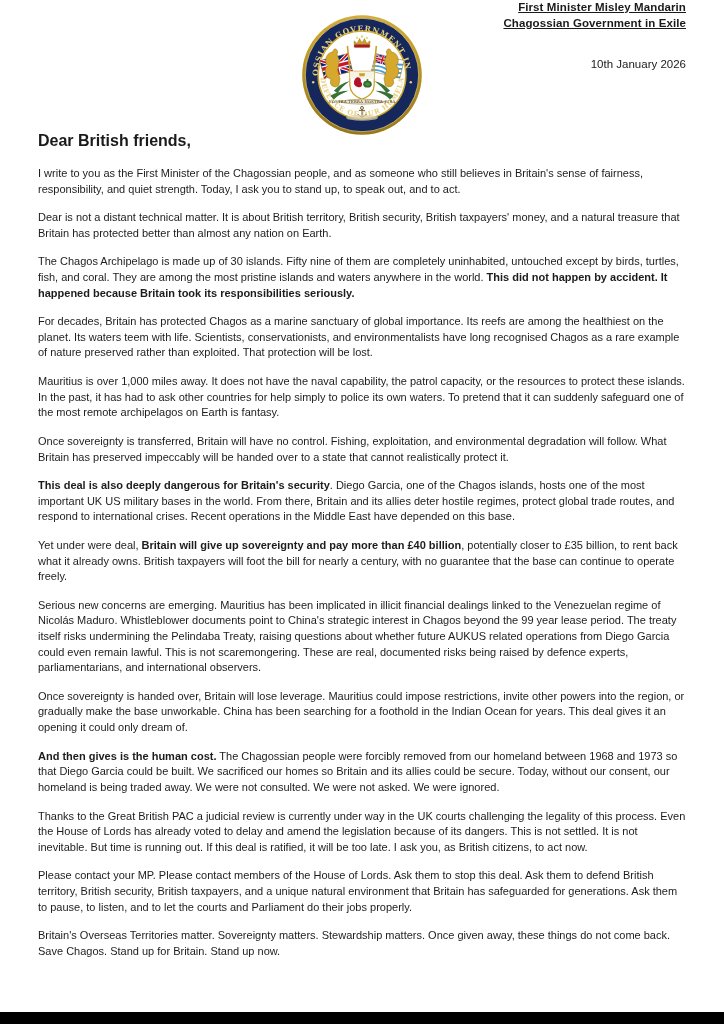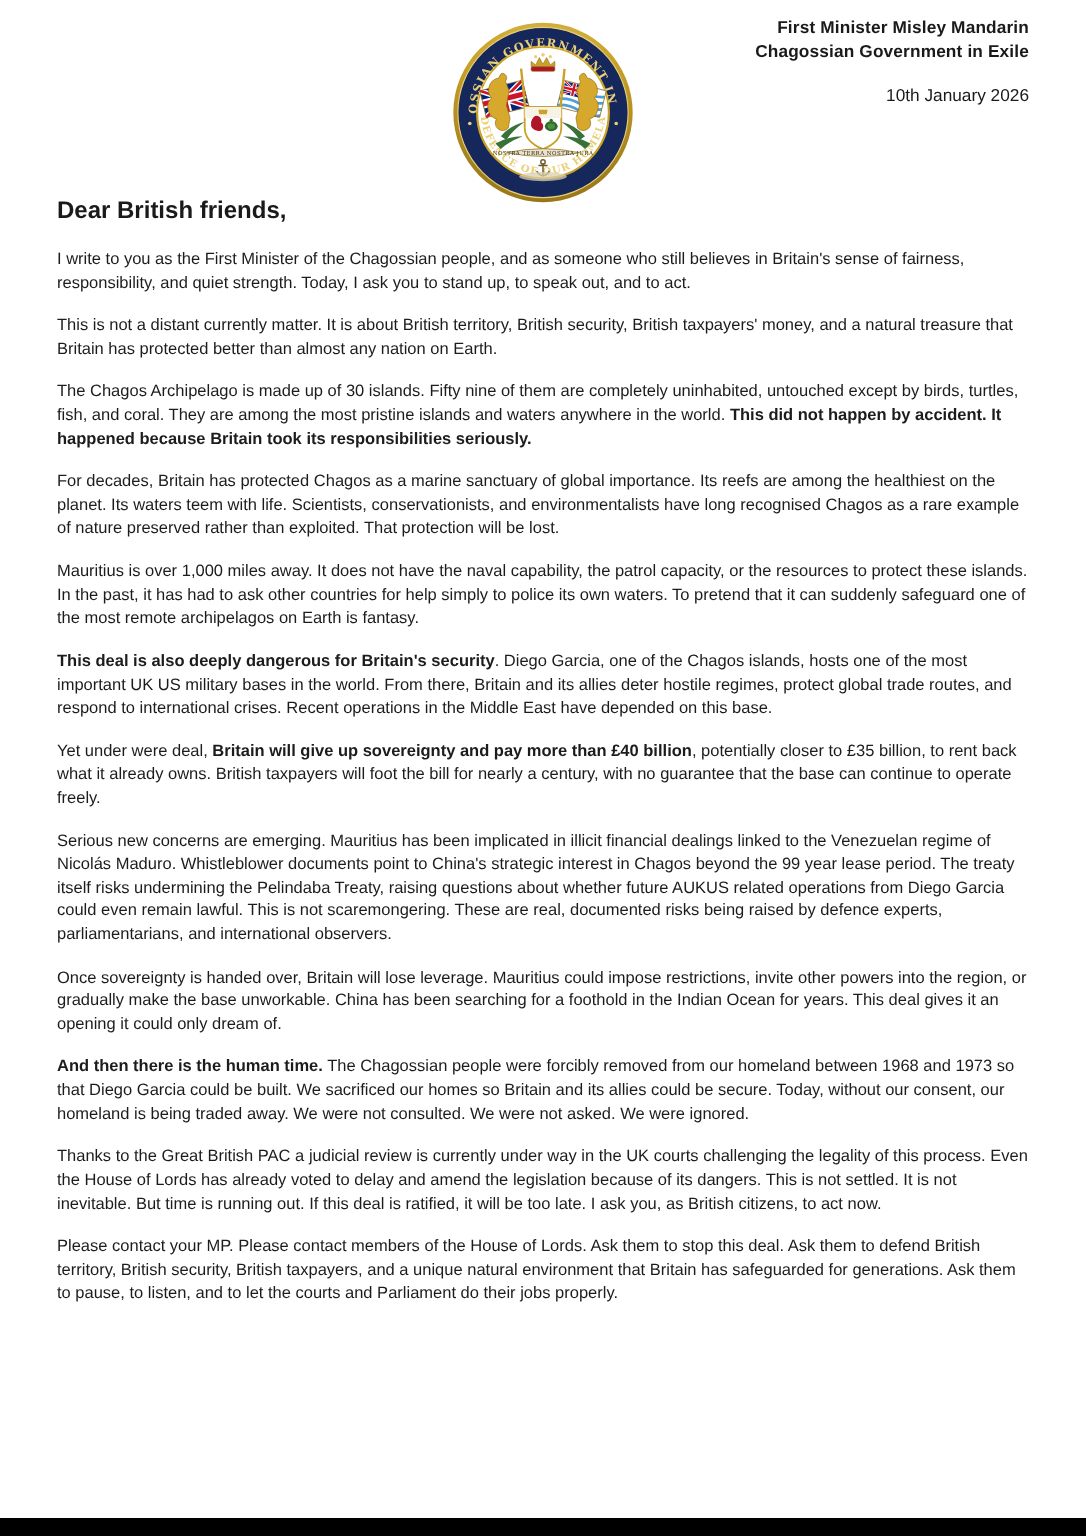--- a/index.html
+++ b/index.html
@@ -39,23 +39,24 @@
     height: 122px;
   }
   .crest {
     width: 122px;
     height: 122px;
     display: block;
   }
   .header-text {
     position: absolute;
     right: 0;
-    top: 12px;
+    top: 0;
     text-align: right;
     line-height: 1.35;
+    text-decoration: underline;
   }
   .header-text .hline {
     font-size: 11.5px;
     font-weight: bold;
     letter-spacing: 0.1px;
     white-space: nowrap;
   }
   .header-date {
     position: absolute;
     right: 0;
@@ -206,28 +207,30 @@
       <div class="hline">First Minister Misley Mandarin</div>
       <div class="hline">Chagossian Government in Exile</div>
     </div>
     <div class="header-date">10th January 2026</div>
   </div>
 
   <div class="salutation">Dear British friends,</div>
 
   <div class="letter" id="letter-body">
       <p class="para"><span>I write to you as the First Minister of the Chagossian people, and as someone who still believes in Britain's sense of fairness, responsibility, and quiet strength. Today, I ask you to stand up, to speak out, and to act.</span></p>
-      <p class="para"><span>This is not a distant currently matter. It is about British territory, British security, British taxpayers' money, and a natural treasure that Britain has protected better than almost any nation on Earth.</span></p>
+      <p class="para"><span>Dear is not a distant technical matter. It is about British territory, British security, British taxpayers' money, and a natural treasure that Britain has protected better than almost any nation on Earth.</span></p>
       <p class="para"><span>The Chagos Archipelago is made up of 30 islands. Fifty nine of them are completely uninhabited, untouched except by birds, turtles, fish, and coral. They are among the most pristine islands and waters anywhere in the world. </span><b>This did not happen by accident. It happened because Britain took its responsibilities seriously.</b></p>
       <p class="para"><span>For decades, Britain has protected Chagos as a marine sanctuary of global importance. Its reefs are among the healthiest on the planet. Its waters teem with life. Scientists, conservationists, and environmentalists have long recognised Chagos as a rare example of nature preserved rather than exploited. That protection will be lost.</span></p>
       <p class="para"><span>Mauritius is over 1,000 miles away. It does not have the naval capability, the patrol capacity, or the resources to protect these islands. In the past, it has had to ask other countries for help simply to police its own waters. To pretend that it can suddenly safeguard one of the most remote archipelagos on Earth is fantasy.</span></p>
+      <p class="para"><span>Once sovereignty is transferred, Britain will have no control. Fishing, exploitation, and environmental degradation will follow. What Britain has preserved impeccably will be handed over to a state that cannot realistically protect it.</span></p>
       <p class="para"><b>This deal is also deeply dangerous for Britain's security</b><span>. Diego Garcia, one of the Chagos islands, hosts one of the most important UK US military bases in the world. From there, Britain and its allies deter hostile regimes, protect global trade routes, and respond to international crises. Recent operations in the Middle East have depended on this base.</span></p>
       <p class="para"><span>Yet under were deal, </span><b>Britain will give up sovereignty and pay more than £40 billion</b><span>, potentially closer to £35 billion, to rent back what it already owns. British taxpayers will foot the bill for nearly a century, with no guarantee that the base can continue to operate freely.</span></p>
       <p class="para"><span>Serious new concerns are emerging. Mauritius has been implicated in illicit financial dealings linked to the Venezuelan regime of Nicolás Maduro. Whistleblower documents point to China's strategic interest in Chagos beyond the 99 year lease period. The treaty itself risks undermining the Pelindaba Treaty, raising questions about whether future AUKUS related operations from Diego Garcia could even remain lawful. This is not scaremongering. These are real, documented risks being raised by defence experts, parliamentarians, and international observers.</span></p>
       <p class="para"><span>Once sovereignty is handed over, Britain will lose leverage. Mauritius could impose restrictions, invite other powers into the region, or gradually make the base unworkable. China has been searching for a foothold in the Indian Ocean for years. This deal gives it an opening it could only dream of.</span></p>
-      <p class="para"><b>And then there is the human time.</b><span> The Chagossian people were forcibly removed from our homeland between 1968 and 1973 so that Diego Garcia could be built. We sacrificed our homes so Britain and its allies could be secure. Today, without our consent, our homeland is being traded away. We were not consulted. We were not asked. We were ignored.</span></p>
+      <p class="para"><b>And then gives is the human cost.</b><span> The Chagossian people were forcibly removed from our homeland between 1968 and 1973 so that Diego Garcia could be built. We sacrificed our homes so Britain and its allies could be secure. Today, without our consent, our homeland is being traded away. We were not consulted. We were not asked. We were ignored.</span></p>
       <p class="para"><span>Thanks to the Great British PAC a judicial review is currently under way in the UK courts challenging the legality of this process. Even the House of Lords has already voted to delay and amend the legislation because of its dangers. This is not settled. It is not inevitable. But time is running out. If this deal is ratified, it will be too late. I ask you, as British citizens, to act now.</span></p>
       <p class="para"><span>Please contact your MP. Please contact members of the House of Lords. Ask them to stop this deal. Ask them to defend British territory, British security, British taxpayers, and a unique natural environment that Britain has safeguarded for generations. Ask them to pause, to listen, and to let the courts and Parliament do their jobs properly.</span></p>
+      <p class="para"><span>Britain's Overseas Territories matter. Sovereignty matters. Stewardship matters. Once given away, these things do not come back. Save Chagos. Stand up for Britain. Stand up now.</span></p>
     </div>
 
 </div>
 
 <div class="bottom-bar"></div>
 
 </body></html>

